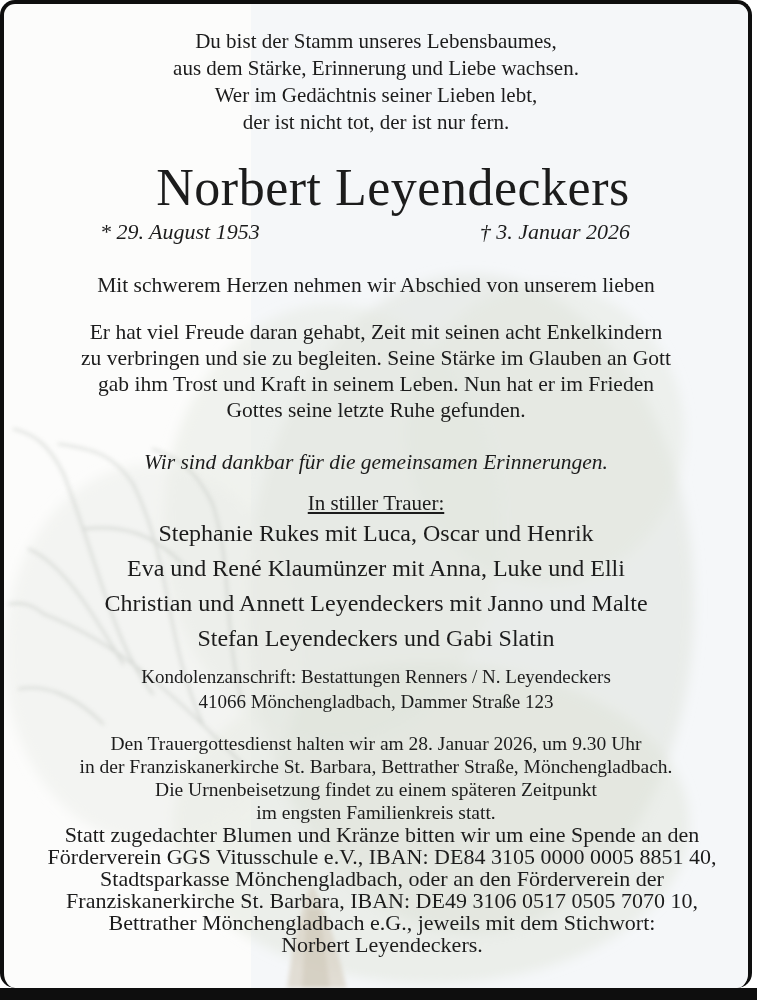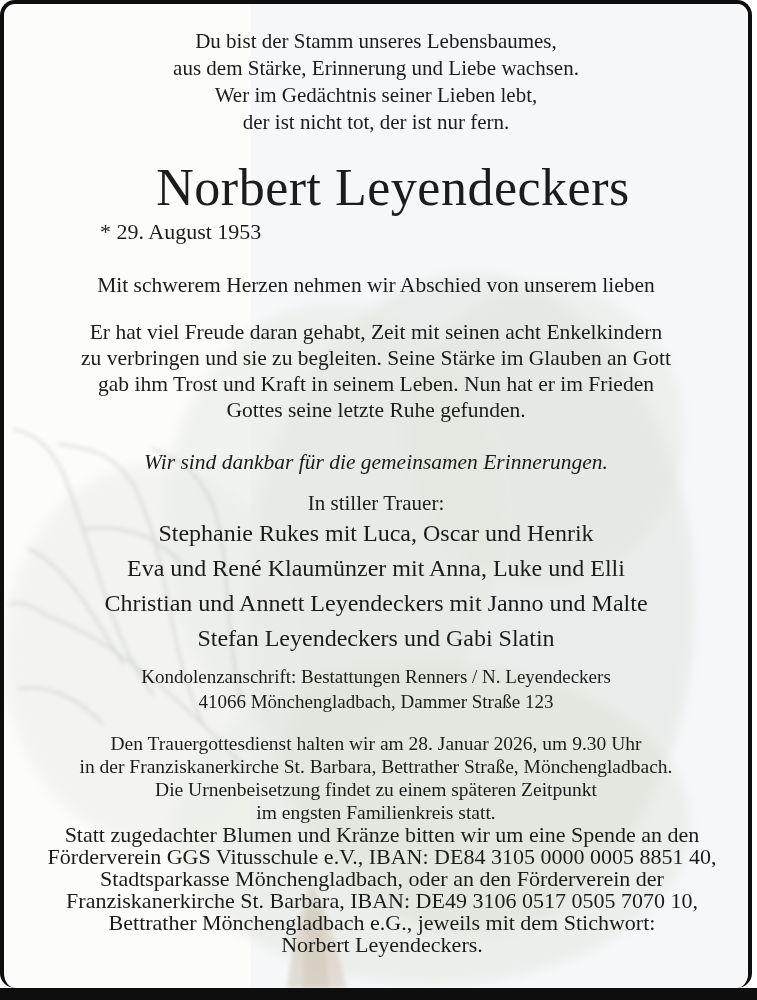--- a/index.html
+++ b/index.html
@@ -68,20 +68,21 @@
     letter-spacing: .5px;
     padding-left: 34px;
   }
   .dates-row {
     margin-top: 2px;
     display: flex;
     justify-content: space-between;
     padding: 0 118px 0 96px;
     font-size: 22px;
     line-height: 24px;
+    font-style: italic;
   }
   .intro {
     margin-top: 28px;
     font-size: 21.5px;
     line-height: 27px;
   }
   .tribute {
     margin-top: 20px;
     font-size: 21.5px;
     line-height: 26px;
@@ -89,20 +90,21 @@
   .gratitude {
     margin-top: 26px;
     font-size: 21.5px;
     line-height: 27px;
     font-style: italic;
   }
   .mourning-heading {
     margin-top: 14px;
     font-size: 21px;
     line-height: 26px;
+    text-decoration: underline;
   }
   .mourners {
     font-size: 24px;
     line-height: 35px;
   }
   .condolence {
     margin-top: 8px;
     font-size: 19px;
     line-height: 25px;
   }
@@ -170,20 +172,21 @@
           <div>Du bist der Stamm unseres Lebensbaumes,</div>
           <div>aus dem Stärke, Erinnerung und Liebe wachsen.</div>
           <div>Wer im Gedächtnis seiner Lieben lebt,</div>
           <div>der ist nicht tot, der ist nur fern.</div>
         </div>
 
       <div class="deceased-name">Norbert Leyendeckers</div>
 
       <div class="dates-row">
         <span>* 29. August 1953</span>
+        <span>† 3. Januar 2026</span>
       </div>
 
       <div class="intro">
           <div>Mit schwerem Herzen nehmen wir Abschied von unserem lieben</div>
         </div>
 
       <div class="tribute">
           <div>Er hat viel Freude daran gehabt, Zeit mit seinen acht Enkelkindern</div>
           <div>zu verbringen und sie zu begleiten. Seine Stärke im Glauben an Gott</div>
           <div>gab ihm Trost und Kraft in seinem Leben. Nun hat er im Frieden</div>

